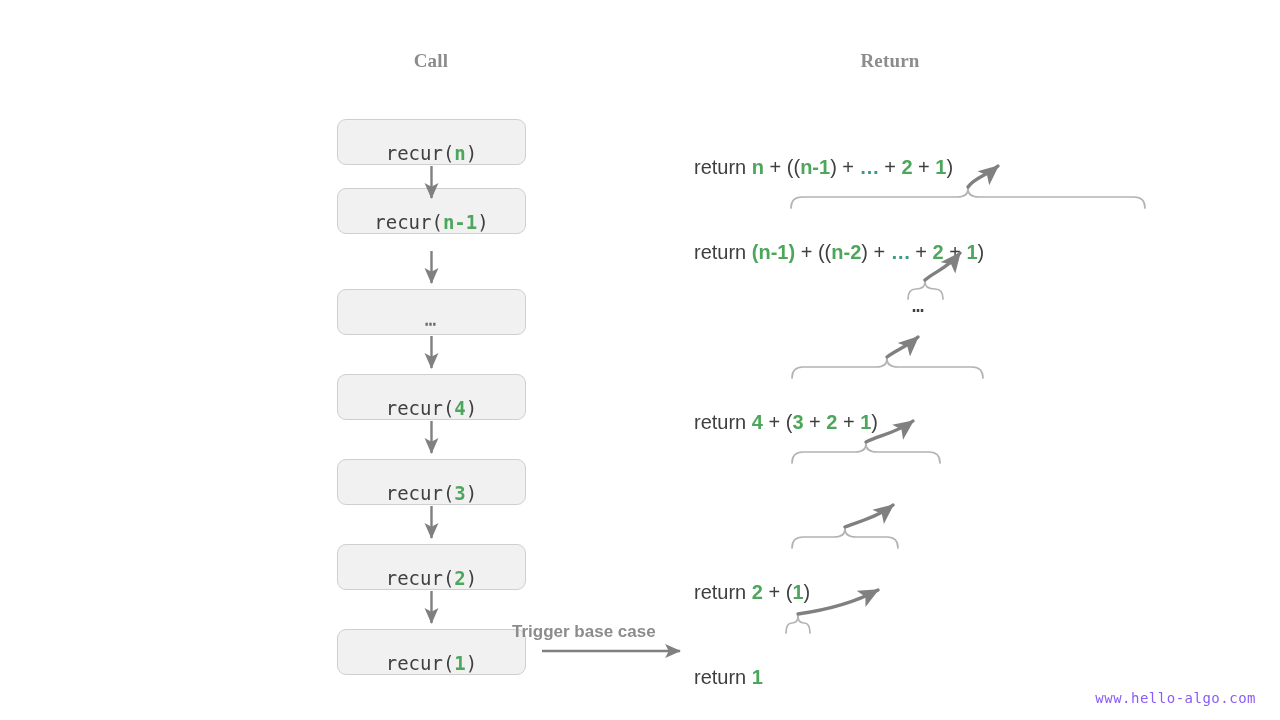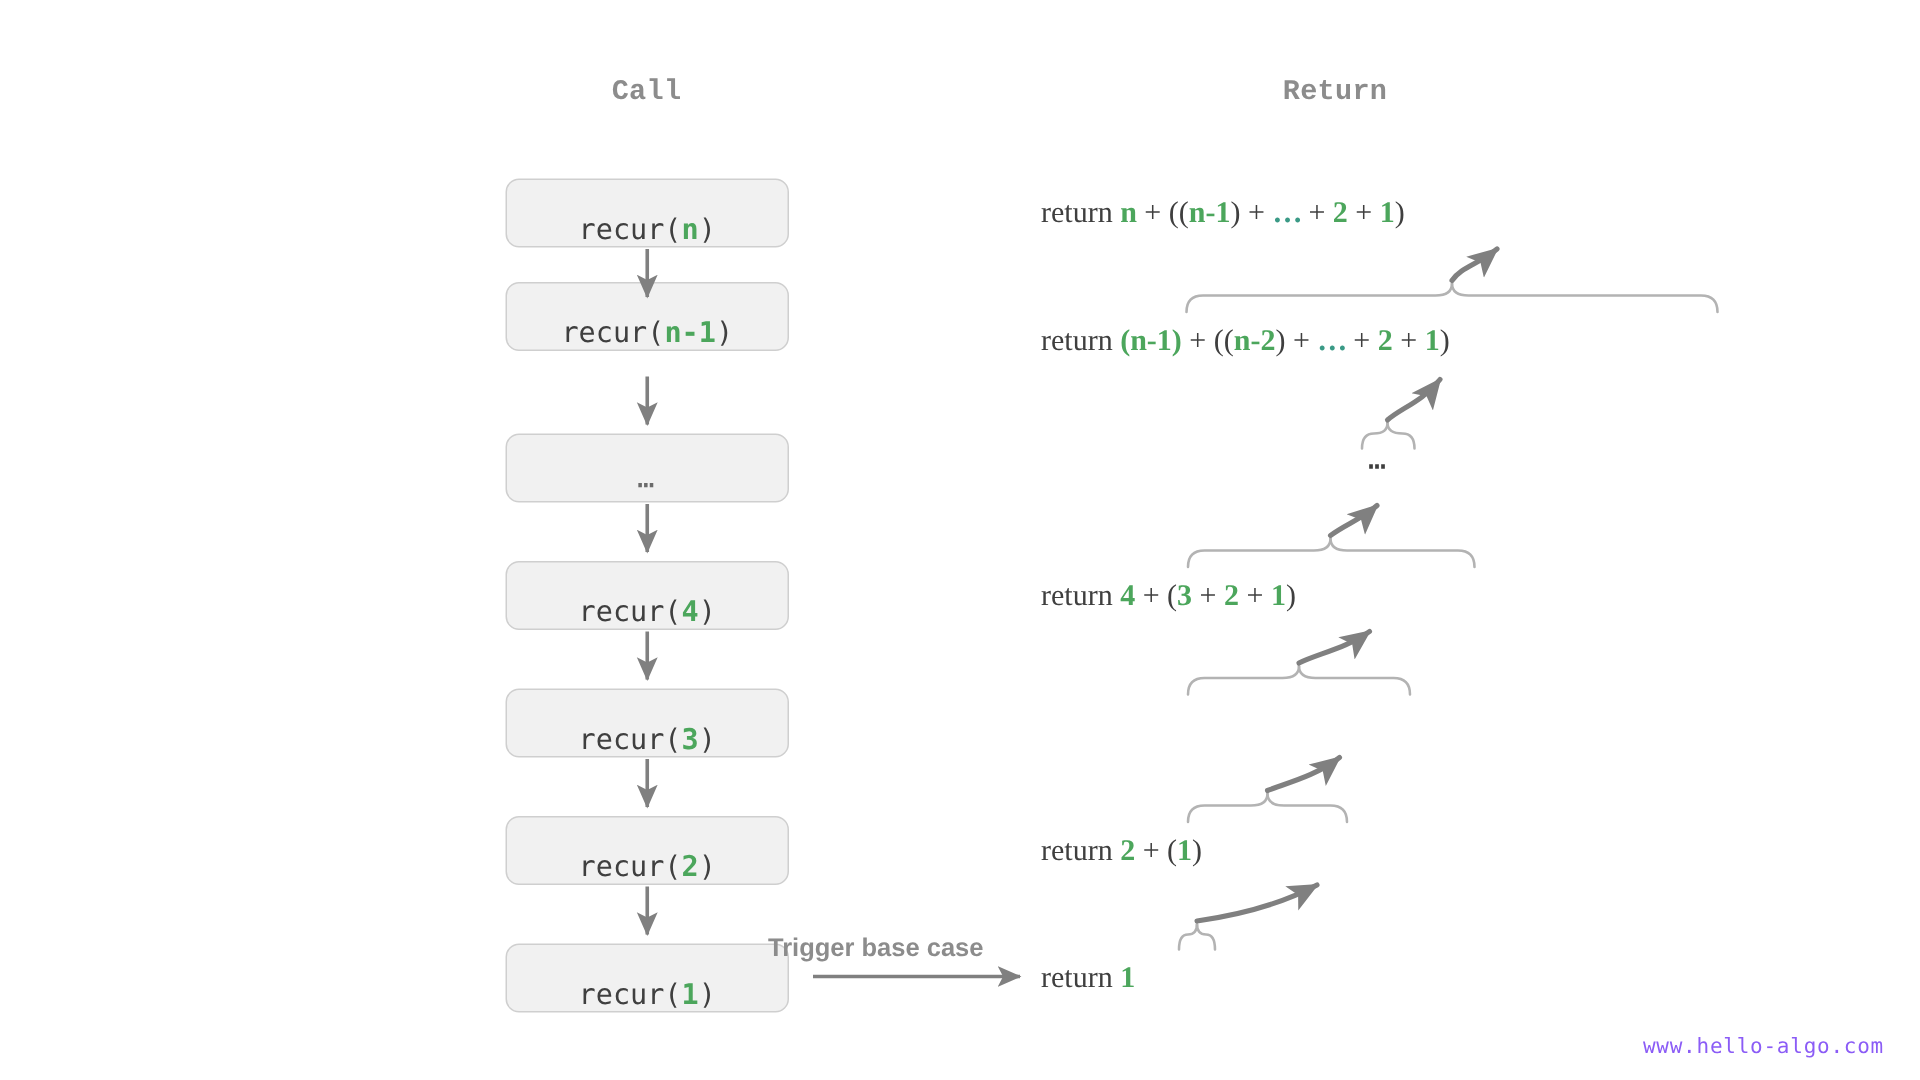--- a/index.html
+++ b/index.html
@@ -15,21 +15,21 @@
     font-family: "Liberation Sans", sans-serif;
   }
   #stage {
     position: absolute;
     inset: 0;
     width: 1280px;
     height: 720px;
   }
   .col-head {
     position: absolute;
-    font-family: Liberation Mono, monospace;
+    font-family: Liberation Serif, serif;
     font-weight: bold;
     font-size: 19px;
     color: #8c8c8c;
     letter-spacing: 0.2px;
     white-space: nowrap;
   }
   #head-call  { left: 431px; top: 50px; transform: translateX(-50%); }
   #head-return{ left: 890px; top: 50px; transform: translateX(-50%); }
 
   .call-box {
@@ -47,25 +47,26 @@
     font-family: "DejaVu Sans Mono", monospace;
     font-size: 19px;
     color: #3f3f3f;
     letter-spacing: 0px;
   }
   .call-box .g { color: #4ca65c; font-weight: bold; }
   .call-box .dots { color: #6b6b6b; letter-spacing: 2px; }
 
   .ret-line {
     position: absolute;
-    font-family: Liberation Serif, serif;
+    font-family: Liberation Sans, sans-serif;
     font-size: 20px;
     color: #3f3f3f;
     white-space: nowrap;
     letter-spacing: 0px;
+    margin-top: 25px;
   }
   .ret-line .g { color: #4ca65c; font-weight: bold; }
   .ret-line .kw { color: #3f3f3f; }
   .ret-line .el { color: #3a9a86; font-weight: bold; letter-spacing: -1px; }
 
   .mid-dots {
     position: absolute;
     font-family: "DejaVu Sans Mono", monospace;
     font-size: 20px;
     color: #3f3f3f;

